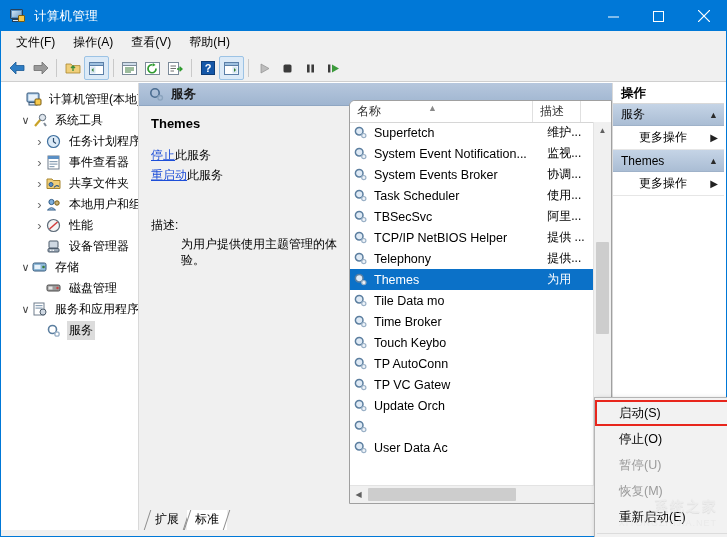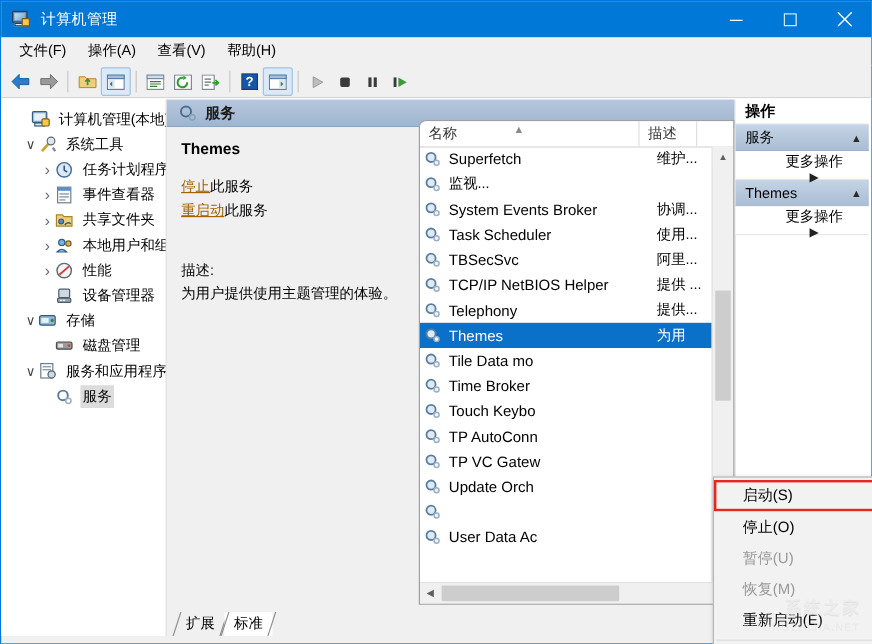--- a/index.html
+++ b/index.html
@@ -47,23 +47,23 @@
   .ticon{width:17px;height:16px;flex:none;margin-right:4px;position:relative;}
   .tlabel{padding:1px 2px;}
 
   
   .mid-head{height:23px;background:linear-gradient(#b6c7dd,#9fb5d0);border-bottom:1px solid #8fa6c2;display:flex;align-items:center;padding-left:10px;font-size:12.5px;font-weight:bold;color:#1a1a1a;box-sizing:border-box;}
   .mid-head .gicon{width:15px;height:15px;margin-right:7px;position:relative;}
   .mid-body{position:absolute;left:0;top:23px;right:0;bottom:0;}
   .detail{position:absolute;left:0;top:0;width:210px;bottom:26px;background:#f0f0f0;padding:10px 12px 0 12px;box-sizing:border-box;}
   .detail h2{margin:0 0 16px 0;font-size:13px;font-weight:bold;}
   .dlink{font-size:12px;margin-bottom:3px;color:#000;}
-  .dlink a{color:#a16207;text-decoration:underline;cursor:pointer;}
+  .dlink a{color:#1d4ed8;text-decoration:underline;cursor:pointer;}
   .desc-lbl{margin-top:33px;font-size:12px;}
-  .desc-txt{font-size:12px;margin-top:2px;line-height:16px;}
+  .desc-txt{font-size:12px;margin-top:2px;line-height:16px;margin-left:30px;}
 
   
   .listpanel{position:absolute;left:210px;top:-6px;right:0;bottom:26px;background:#fff;border:1px solid #a0a0a0;border-top-left-radius:6px;box-sizing:border-box;overflow:hidden;}
   .lp-header{height:21px;display:flex;background:#fff;border-bottom:1px solid #d6d6d6;font-size:12px;}
   .col{display:flex;align-items:center;padding-left:7px;border-right:1px solid #e0e0e0;position:relative;box-sizing:border-box;color:#333;}
   .col-name{width:183px;}
   .col-desc{width:48px;}
   .sortcaret{position:absolute;left:78px;top:2px;font-size:9px;color:#8a8a8a;}
   .rows{position:absolute;left:0;top:21px;right:17px;bottom:17px;overflow:hidden;}
   .row{height:21px;display:flex;align-items:center;font-size:12.5px;white-space:nowrap;}
@@ -83,21 +83,21 @@
   .tabs{position:absolute;left:0;bottom:0;width:210px;height:26px;background:#f0f0f0;display:flex;align-items:flex-end;padding-left:8px;box-sizing:border-box;margin-top:28px;}
   .tab{font-size:12px;padding:1px 8px 2px 8px;position:relative;color:#000;}
   .tab:before{content:"";position:absolute;left:0;top:0;bottom:0;width:9px;border-left:1px solid #8d8d8d;transform:skewX(-18deg);}
   .tab:after{content:"";position:absolute;right:0;top:0;bottom:0;width:9px;border-right:1px solid #8d8d8d;transform:skewX(-18deg);}
   .tab.active{background:#fff;}
 
   
   .act-title{height:21px;display:flex;align-items:center;padding-left:8px;font-size:12.5px;font-weight:bold;border-bottom:1px solid #d9d9d9;background:#fff;box-sizing:border-box;}
   .act-group{height:22px;display:flex;align-items:center;padding:0 6px 0 8px;background:linear-gradient(#c5d4e6,#aabdd4);border-bottom:1px solid #9fb2c9;font-size:12px;box-sizing:border-box;}
   .act-group .gname{flex:1;}
-  .act-row{height:24px;display:flex;align-items:center;padding:0 6px 0 26px;font-size:12px;box-sizing:border-box;border-bottom:1px solid #e6e6e6;background:#fff;flex-direction:column;}
+  .act-row{height:24px;display:flex;align-items:center;padding:0 6px 0 26px;font-size:12px;box-sizing:border-box;border-bottom:1px solid #e6e6e6;background:#fff;}
   .act-row .aname{flex:1;}
   .arrow{color:#222;font-size:10px;}
   .caretup{font-size:9px;color:#2a2a2a;}
 
   
   .ctx{position:absolute;left:455px;top:291px;width:160px;background:#f2f2f2;border:1px solid #b5b5b5;box-shadow:2px 2px 5px rgba(0,0,0,.28);padding:2px 0;z-index:40;box-sizing:border-box;}
   .ctx-item{height:26px;display:flex;align-items:center;padding:0 10px 0 24px;font-size:12.5px;color:#000;position:relative;box-sizing:border-box;}
   .ctx-item .clabel{flex:1;}
   .ctx-item.disabled{color:#9a9a9a;}
   .ctx-item.hot{outline:2px solid #e8261c;outline-offset:-2px;}
@@ -406,20 +406,21 @@
                     <circle cx="10.8" cy="10.6" r="2.1" fill="#eef4fa" stroke="#9ab0c6" stroke-width="1.2"></circle>
                   </svg></span>
                 <span class="rname">Superfetch</span>
                 <span class="rdesc">维护...</span>
               </div>
               <div class="row">
                 <span class="svcicon"><svg width="16" height="15" viewBox="0 0 16 15">
                     <circle cx="6.2" cy="6.2" r="3.8" fill="#dfeaf5" stroke="#5b7e9f" stroke-width="1.5"></circle>
                     <circle cx="10.8" cy="10.6" r="2.1" fill="#eef4fa" stroke="#9ab0c6" stroke-width="1.2"></circle>
                   </svg></span>
+                <span class="rname">System Event Notification...</span>
                 <span class="rdesc">监视...</span>
               </div>
               <div class="row">
                 <span class="svcicon"><svg width="16" height="15" viewBox="0 0 16 15">
                     <circle cx="6.2" cy="6.2" r="3.8" fill="#dfeaf5" stroke="#5b7e9f" stroke-width="1.5"></circle>
                     <circle cx="10.8" cy="10.6" r="2.1" fill="#eef4fa" stroke="#9ab0c6" stroke-width="1.2"></circle>
                   </svg></span>
                 <span class="rname">System Events Broker</span>
                 <span class="rdesc">协调...</span>
               </div>

